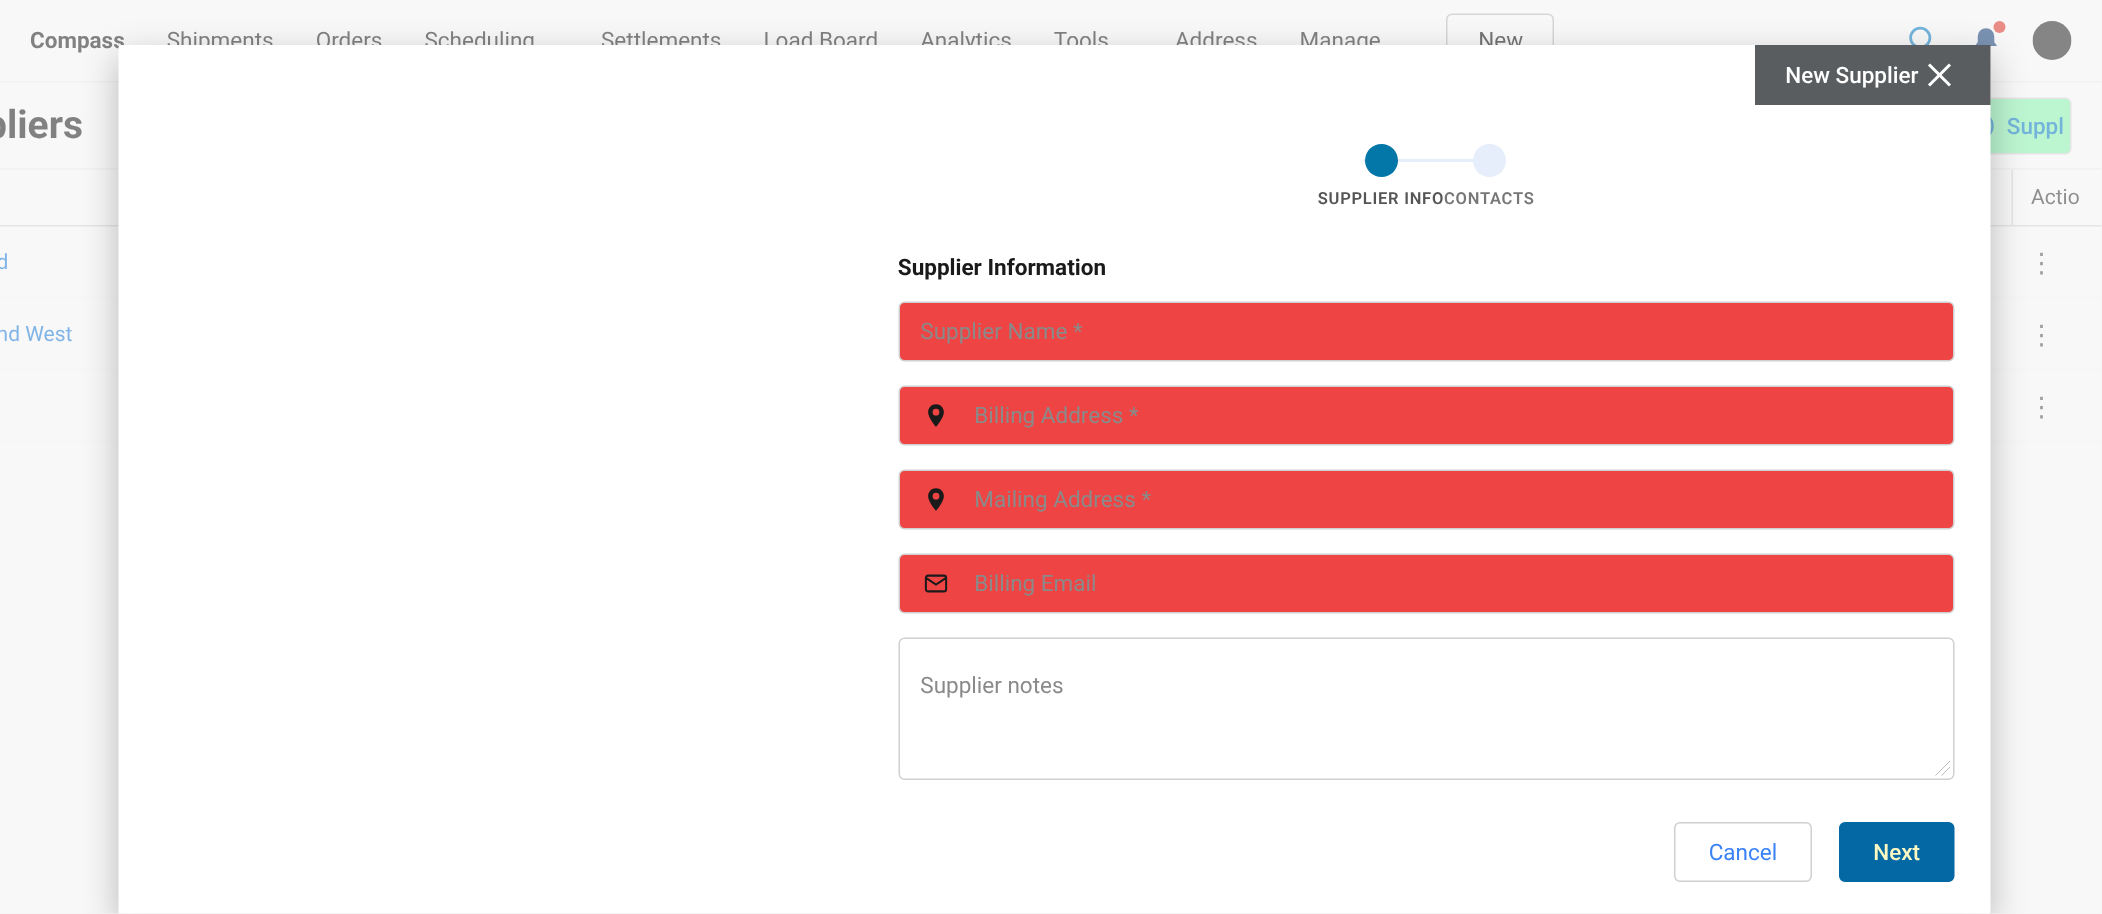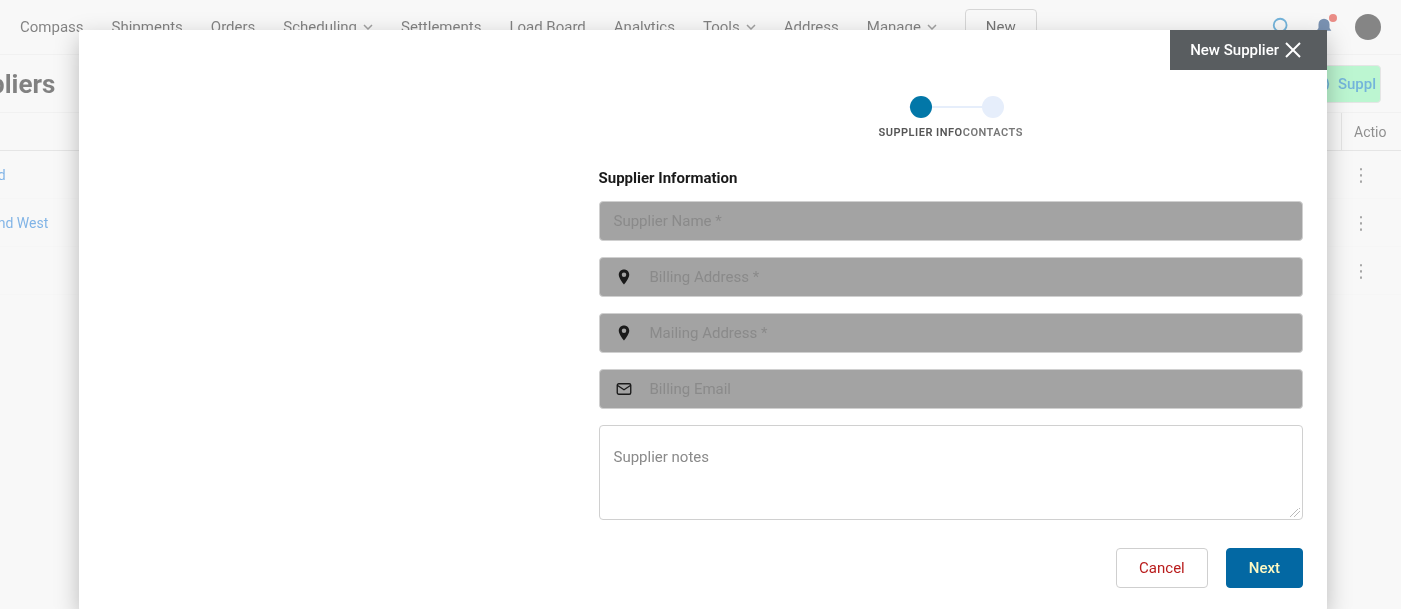--- a/index.html
+++ b/index.html
@@ -15,22 +15,22 @@
 
   .app-toolbar {
     display: flex; align-items: center;
     height: 55px; padding: 0 20px;
     background: #f2f2f2;
     gap: 28px;
     font-size: 15px;
     white-space: nowrap;
     border-bottom: 1px solid #e5e5e5;
   }
-  .app-toolbar .brand { font-weight: 400; }
-  .nav-item { display: inline-flex; align-items: center; gap: 6px; cursor: pointer; }
+  .app-toolbar .brand { font-weight: 700; }
+  .nav-item { display: inline-flex; align-items: flex-end; gap: 6px; cursor: pointer; }
   .spacer { flex: 1; }
   .new-btn {
     border: 1px solid #b5b5b5; border-radius: 4px;
     padding: 8px 20px; font-size: 15px; background: #f2f2f2;
     cursor: pointer;
   }
   .toolbar-icons { display: flex; align-items: center; gap: 20px; margin-left: 16px; }
   .bell-dot { position: relative; }
   .bell-dot .dot { position: absolute; top: -2px; right: -2px; width: 8px; height: 8px; background: #d93025; border-radius: 50%; }
 
@@ -108,21 +108,21 @@
     height: 2px; background: #e6eefb; z-index: 1;
   }
   .stepper .gap { flex: 1; }
 
   .section-title { font-size: 15px; font-weight: 700; margin-bottom: 14px; }
 
   .field {
     border: 1px solid #d0d0d0; border-radius: 4px;
     height: 40px; display: flex; align-items: center;
     padding: 0 14px; margin-bottom: 16px;
-    background: #a3a3a3;
+    background: #ef4444;
   }
   .field .ficon { width: 20px; display: inline-flex; align-items: center; justify-content: center; margin-right: 16px; }
   .field input {
     flex: 1; border: none; outline: none; font-size: 15px;
     background: transparent; color: #333;
   }
   .field input::placeholder { color: #8a8a8a; }
 
   .notes {
     border: 1px solid #d0d0d0; border-radius: 4px;
@@ -139,21 +139,21 @@
     position: absolute; right: 2px; bottom: 2px; width: 10px; height: 10px;
     background:
       linear-gradient(135deg, transparent 0 50%, #bbb 50% 55%, transparent 55% 70%, #bbb 70% 75%, transparent 75%);
   }
 
   .modal-actions { display: flex; justify-content: flex-end; gap: 18px; }
   .btn {
     height: 40px; padding: 0 22px; border-radius: 4px;
     font-size: 15px; cursor: pointer; display: inline-flex; align-items: center; justify-content: center;
   }
-  .btn.secondary { background: #fff; border: 1px solid #cfcfcf; color: #b91c1c; }
+  .btn.secondary { background: #fff; border: 1px solid #cfcfcf; color: #3b82f6; }
   .btn.primary { background: #0368a3; border: 1px solid #0368a3; color: #fef9c3; font-weight: 500; }
 
   svg { display: block; }
 </style>
 </head>
 <body>
 
 <div class="app-backdrop">
 
   <div class="app-toolbar">

